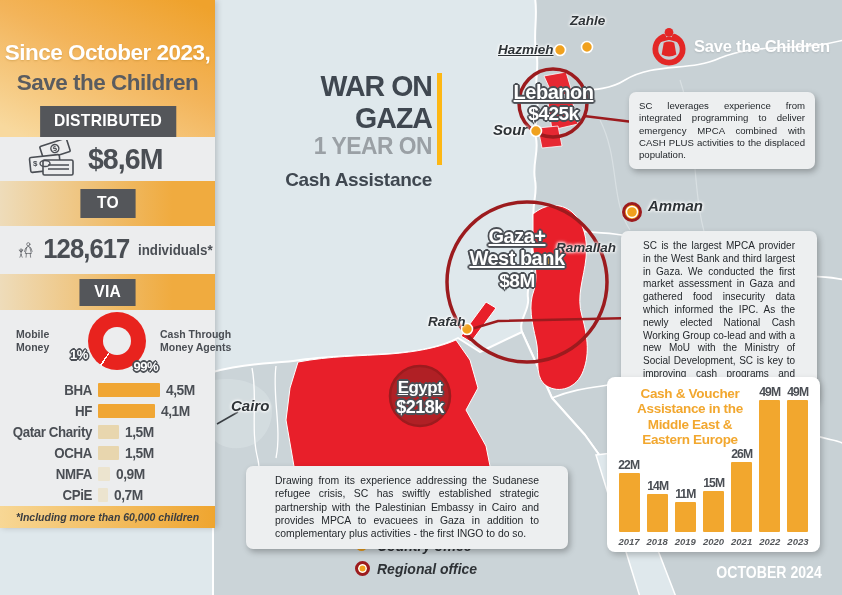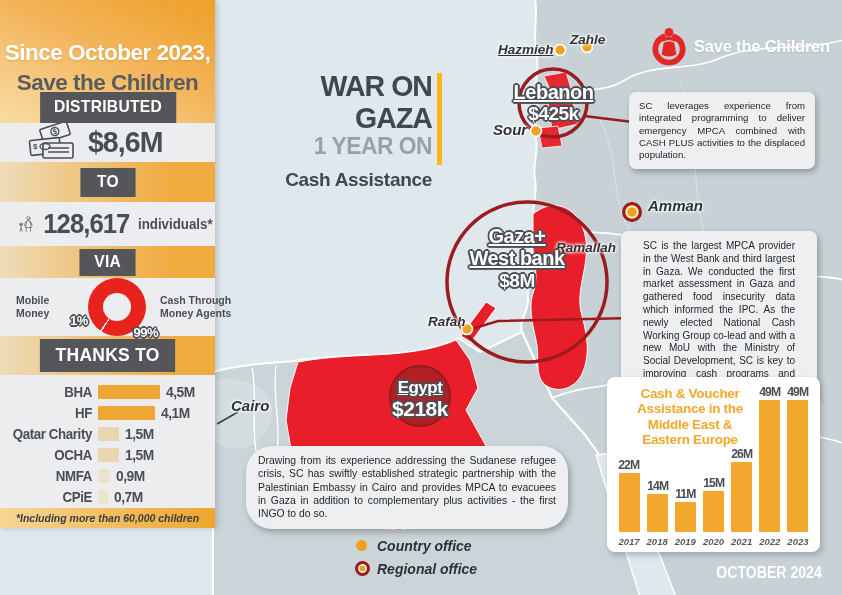--- a/index.html
+++ b/index.html
@@ -62,28 +62,28 @@
 
   
   .city{z-index:8;font-weight:bold;font-style:italic;color:#2e3337;font-size:13.5px;white-space:nowrap;
         text-shadow:0 0 3px #fff,0 0 3px #fff,0 0 4px #fff;}
   .city.big{font-size:15px;}
   .bubble{z-index:9;text-align:center;color:#fff;font-weight:bold;letter-spacing:-.5px;
         text-shadow:-1.8px 0 0 #4b4f55,1.8px 0 0 #4b4f55,0 -1.8px 0 #4b4f55,0 1.8px 0 #4b4f55,-1.3px -1.3px 0 #4b4f55,1.3px -1.3px 0 #4b4f55,-1.3px 1.3px 0 #4b4f55,1.3px 1.3px 0 #4b4f55;}
   .bubble .b1{font-size:20px;line-height:1.12;text-decoration:underline;}
   .bubble .b2{font-size:19px;line-height:1.12;}
   .bubble.small .b1{font-size:17px;text-align:center;}
-  .bubble.small .b2{font-size:21px;}
+  .bubble.small .b2{font-size:18px;}
 
   
   .note{z-index:11;background:#edeff0;border-radius:7px;box-shadow:2px 3px 6px rgba(0,0,0,.28);
         color:#24282c;text-align:justify;line-height:1.28;}
   .note.n1{left:629px;top:92px;width:186px;padding:8px 10px;font-size:9.6px;}
   .note.n2{left:621px;top:231px;width:196px;padding:9px 22px;font-size:10px;}
-  .note.n3{left:246px;top:446px;width:322px;padding:8px 12px;font-size:10.4px;border-radius:26px;}
+  .note.n3{left:246px;top:466px;width:322px;padding:8px 29px;font-size:10.4px;}
 
   
   .panel{left:607px;top:377px;width:213px;height:175px;background:#ffffff;border-radius:8px;z-index:11;box-shadow:2px 3px 6px rgba(0,0,0,.22);}
   .cva-title{position:absolute;left:12px;top:9px;width:142px;text-align:center;color:#f2a72e;font-weight:bold;font-size:13.5px;line-height:1.13;letter-spacing:-.3px;}
   .cva-bars{position:absolute;left:9px;right:9px;bottom:20px;display:flex;align-items:flex-end;justify-content:space-between;}
   .vwrap{width:26px;display:flex;flex-direction:column;align-items:center;}
   .vlabel{font-size:13.5px;font-weight:bold;color:#4a4e54;letter-spacing:-1px;transform:scaleX(.9);margin-bottom:1px;}
   .vbar{width:21px;background:#f2a72e;border-radius:1px;}
   .cva-years{position:absolute;left:9px;right:9px;bottom:5px;display:flex;justify-content:space-between;}
   .yr{width:26px;text-align:center;font-size:9.5px;font-weight:bold;font-style:italic;color:#55585c;}
@@ -228,23 +228,20 @@
           <div class="donut" style="background: conic-gradient(from 212deg, rgb(255, 255, 255) 0deg, rgb(255, 255, 255) 3.6deg, rgb(232, 35, 30) 3.6deg, rgb(232, 35, 30) 360deg);">
               <div class="hole"></div>
             </div>
           <span class="pct pct1">1%</span>
           <span class="pct pct99">99%</span>
         </div>
         <div class="via-lab">Cash Through Money Agents</div>
       </div>
     </div>
 
-    <div class="sb-strip s3">
-      <span class="badge">THANKS TO</span>
-    </div>
 
     <div class="r4">
       <div class="trow">
         <span class="tlab">BHA</span>
         <span class="tbar hi" style="width: 62px;"></span>
         <span class="tval">4,5M</span>
       </div>
       <div class="trow">
         <span class="tlab">HF</span>
         <span class="tbar hi" style="width: 57px;"></span>
@@ -287,21 +284,21 @@
   <div class="abs logo">
     <svg width="42" height="44" viewBox="0 0 40 42">
       <path d="M 25.5,12.2 A 13,13 0 1 1 14.5,12.2" fill="none" stroke="#e32726" stroke-width="5.5" stroke-linecap="round"></path>
       <circle cx="20" cy="8" r="4.2" fill="#e32726"></circle>
       <path d="M 10,16 L 20,13.5 L 30,16" fill="none" stroke="#e32726" stroke-width="3.2" stroke-linecap="round"></path>
       <path d="M 15,18 Q 20,15.5 25,18 L 27,29 Q 20,33 13,29 Z" fill="#e32726"></path>
     </svg>
     <span class="lt">Save the Children</span>
   </div>
 
-  <div class="abs city" style="left:570px;top:32px;">Zahle</div>
+  <div class="abs city" style="left:570px;top:13px;">Zahle</div>
   <div class="abs city" style="left:498px;top:42px;text-decoration:underline;">Hazmieh</div>
   <div class="abs city big" style="left:493px;top:121px;">Sour</div>
   <div class="abs city big" style="left:648px;top:197px;">Amman</div>
   <div class="abs city" style="left:556px;top:240px;">Ramallah</div>
   <div class="abs city" style="left:428px;top:314px;">Rafah</div>
   <div class="abs city big" style="left:231px;top:397px;">Cairo</div>
 
   <div class="abs bubble" style="left:506px;top:81px;width:95px;">
     <div class="b1">Lebanon</div>
     <div class="b2">$425k</div>

